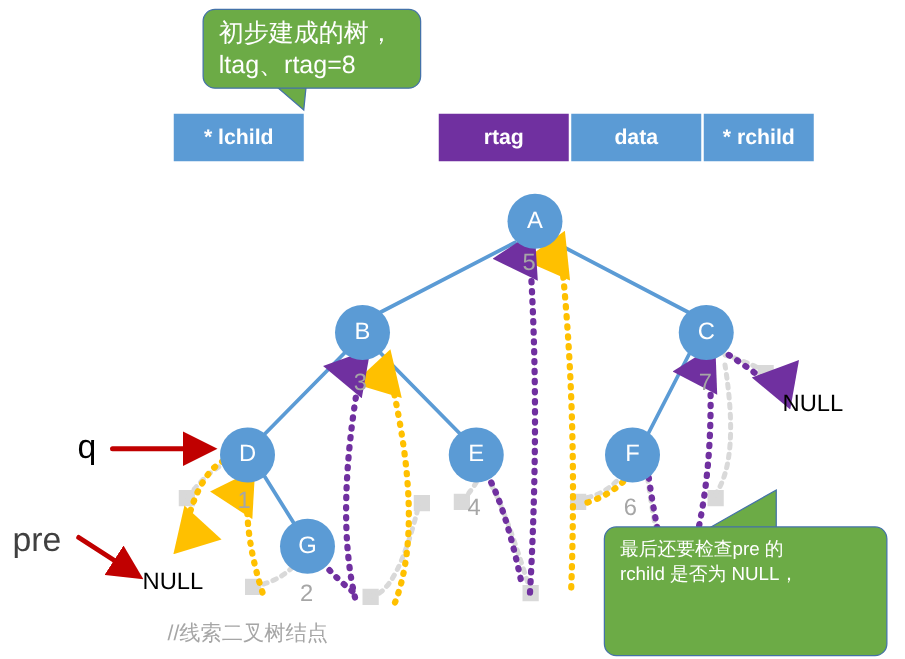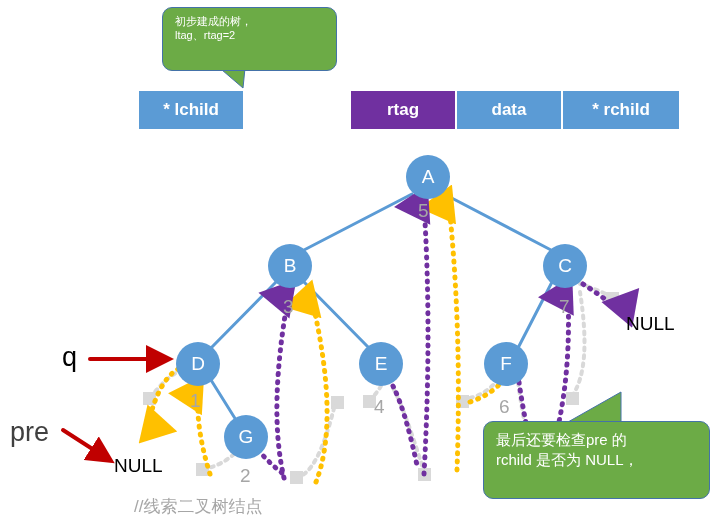--- a/index.html
+++ b/index.html
@@ -7,25 +7,25 @@
        font-family:"Liberation Sans","DejaVu Sans",sans-serif;}
   #stage{position:absolute;left:0;top:0;width:724px;height:527px;}
   svg#canvas{position:absolute;left:0;top:0;width:724px;height:527px;}
 
   
   .structbar{position:absolute;left:101px;top:91px;display:flex;height:38px;padding-left:38px;}
   .structbar .cell{display:flex;align-items:center;justify-content:center;
       color:#ffffff;font-weight:bold;font-size:17px;margin-right:2px;}
 
   
-  .callout{position:absolute;color:#ffffff;font-size:11px;line-height:1.25;
+  .callout{position:absolute;color:#ffffff;font-size:20px;line-height:1.25;
       border-radius:10px;padding:7px 10px 8px 12px;box-sizing:border-box;}
   .callout-top{left:162px;top:7px;width:175px;height:64px;background:#6CAB46;
       border:1px solid #4472a8;}
-  .callout-bottom{left:483px;top:421px;width:227px;height:78px;background:#6CAB46;
+  .callout-bottom{left:483px;top:421px;width:227px;height:104px;background:#6CAB46;
       border:1px solid #4472a8;font-size:15px;line-height:1.35;padding-top:8px;}
 
   
   .node{position:absolute;width:44px;height:44px;border-radius:50%;
       background:#5B9BD5;color:#ffffff;font-size:19px;
       display:flex;align-items:center;justify-content:center;}
 
   
   .lbl{position:absolute;white-space:nowrap;}
   .lbl-q{left:62px;top:342px;font-size:27px;color:#000;}
@@ -124,26 +124,26 @@
       <path d="M235,68 L245,68 L243,88 L222,70 Z" fill="#6CAB46" stroke="#4472a8" stroke-width="1"></path>
       <path d="M592,422 L621,422 L621,392 L568,422 Z" fill="#6CAB46" stroke="#4472a8" stroke-width="1"></path>
     </g>
   </svg>
 
   <div class="structbar">
     <div class="cell" style="width:104px;background:#5B9BD5;">* lchild</div>
     <div class="cell" style="width:104px;background:#FFC000;margin-top:38px;">ltag</div>
     <div class="cell" style="width:104px;background:#7030A0;">rtag</div>
     <div class="cell" style="width:104px;background:#5B9BD5;">data</div>
-    <div class="cell" style="width:116px;background:#5B9BD5;margin-right:0;">* rchild</div>
+    <div class="cell" style="width:88px;background:#5B9BD5;margin-right:0;">* rchild</div>
   </div>
 
   <div class="callout callout-top">
     <div>初步建成的树，</div>
-    <div>ltag、rtag=2</div>
+    <div>ltag、rtag=8</div>
   </div>
 
   <div class="callout callout-bottom">
     <div>最后还要检查pre 的</div>
     <div>rchild 是否为 NULL，</div>
   </div>
 
   <div class="node" style="left:406px;top:155px;">A</div>
   <div class="node" style="left:268px;top:244px;">B</div>
   <div class="node" style="left:543px;top:244px;">C</div>

